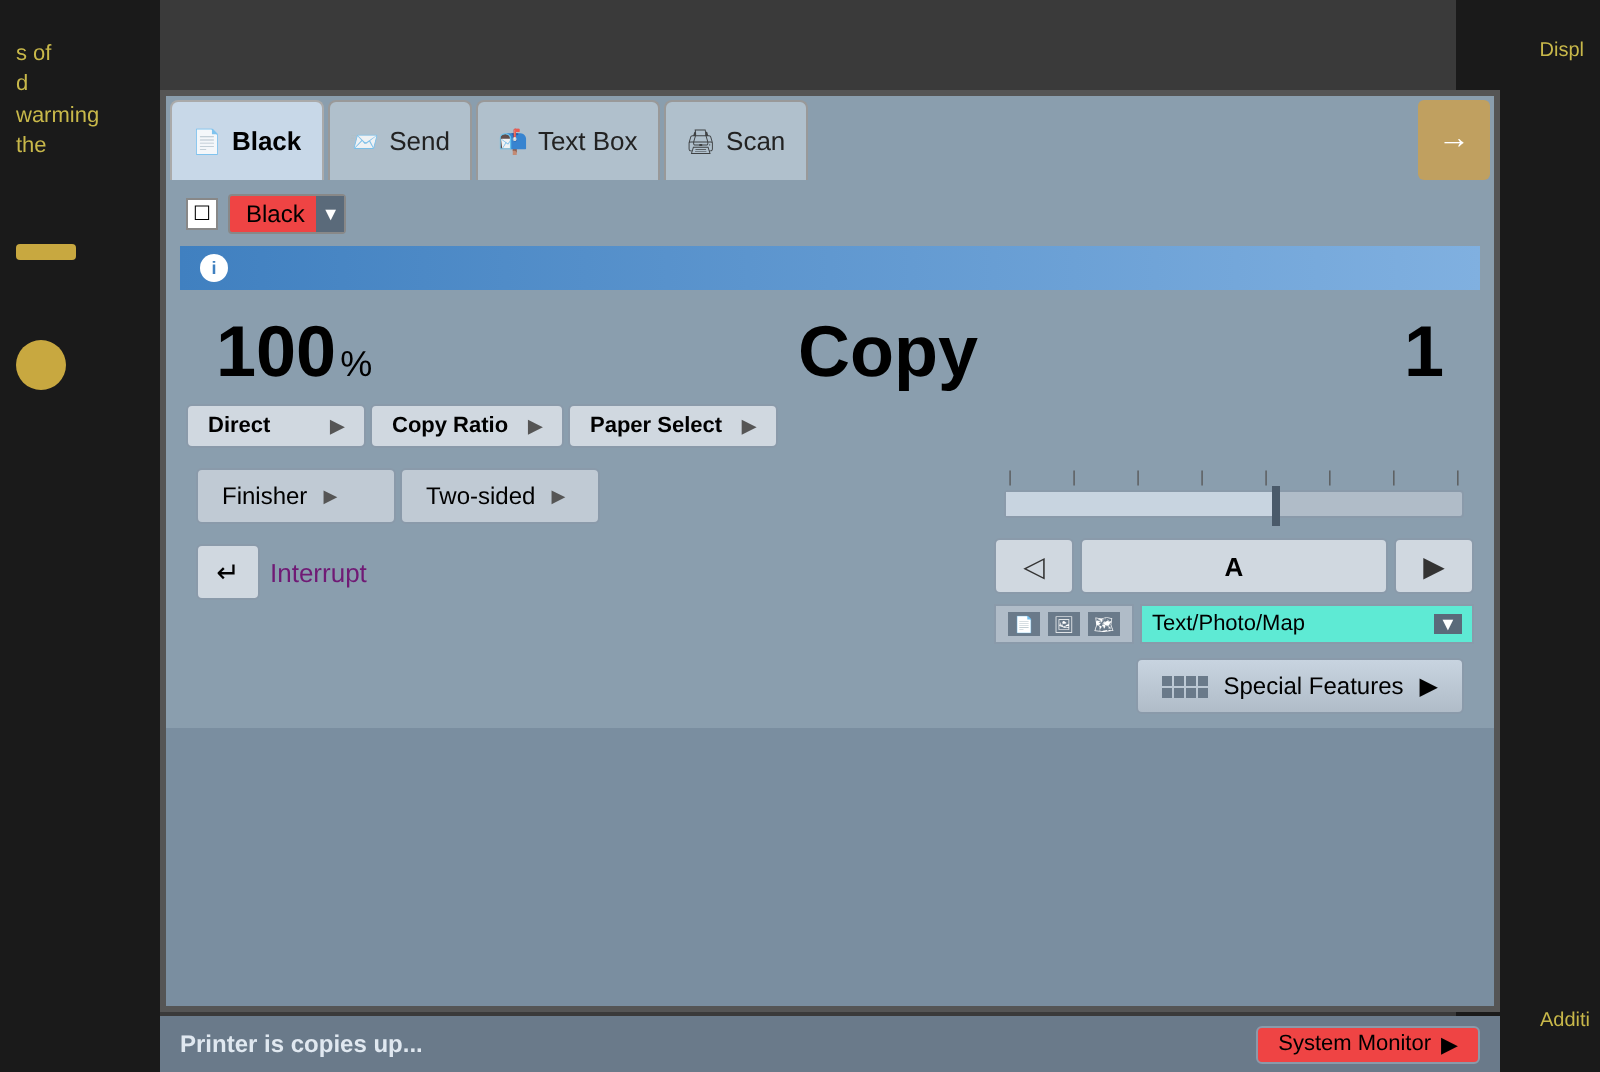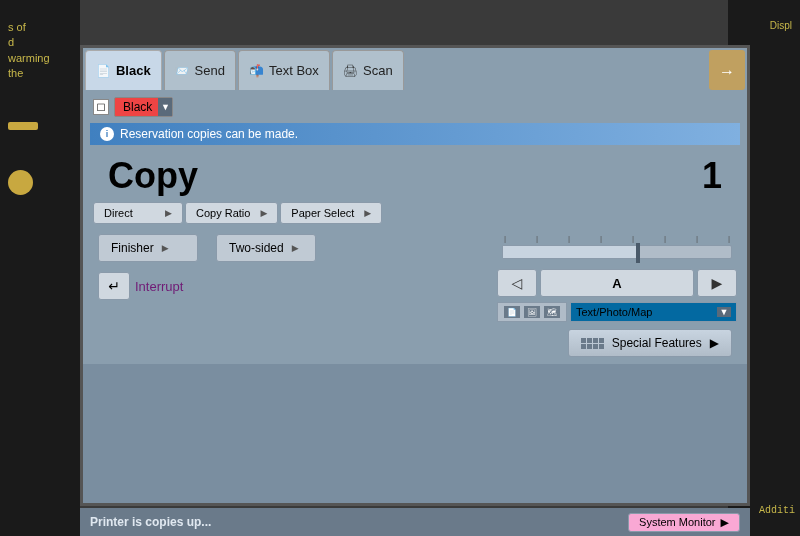--- a/index.html
+++ b/index.html
@@ -57,21 +57,20 @@
       color: #c8b84a;
       font-size: 10px;
       text-align: right;
       padding-right: 3px;
     }
 
     .right-label-bottom {
       color: #c8b84a;
       font-size: 10px;
       text-align: right;
-      font-family: Liberation Mono, monospace;
     }
 
     
     .screen {
       position: absolute;
       top: 45px;
       left: 80px;
       right: 50px;
       bottom: 30px;
       background: #7a8ea0;
@@ -226,20 +225,21 @@
     .value-unit {
       font-size: 18px;
       color: #000;
     }
 
     
     .func-row {
       display: flex;
       gap: 2px;
       padding: 0 5px 5px 5px;
+      font-weight: bold;
     }
 
     .func-btn {
       background: #d0d8e0;
       border: 1px solid #8a9aaa;
       border-radius: 3px;
       padding: 4px 10px;
       font-size: 11px;
       color: #000;
       display: flex;
@@ -356,21 +356,21 @@
     .photo-icon-box {
       width: 16px;
       height: 12px;
       background: #6a7a8a;
       display: flex;
       align-items: center;
       justify-content: center;
     }
 
     .photo-dropdown {
-      background: #0369a1;
+      background: #5eead4;
       border: 1px solid #8a9aaa;
       padding: 3px 5px;
       display: flex;
       align-items: center;
       gap: 21px;
       font-size: 11px;
       cursor: pointer;
       flex: 1;
     }
 
@@ -382,21 +382,21 @@
       display: flex;
       align-items: center;
       justify-content: center;
       font-size: 9px;
       margin-left: auto;
     }
 
     
     .bottom-func-row {
       display: flex;
-      gap: 18px;
+      gap: 2px;
       padding: 5px;
     }
 
     .finisher-btn {
       background: #c0cad4;
       border: 1px solid #8a9aaa;
       border-radius: 3px;
       padding: 6px 12px;
       font-size: 12px;
       display: flex;
@@ -470,21 +470,21 @@
       padding: 0 10px;
     }
 
     .status-text {
       color: #e0e8f0;
       font-size: 12px;
       font-weight: bold;
     }
 
     .system-monitor-btn {
-      background: #f9a8d4;
+      background: #ef4444;
       border: 1px solid #8a9aaa;
       border-radius: 3px;
       padding: 2px 10px;
       font-size: 11px;
       display: flex;
       align-items: center;
       gap: 5px;
       cursor: pointer;
     }
 
@@ -546,24 +546,27 @@
         <div class="color-select">
           <span>Black</span>
           <div class="color-select-arrow">
             <span>▼</span>
           </div>
         </div>
       </div>
 
       <div class="reservation-bar">
         <div class="reservation-icon">i</div>
-        <span>Reservation copies can be made.</span>
       </div>
 
       <div class="values-row">
+        <div style="display:flex; align-items:baseline; gap:2px;">
+          <span class="value-large">100</span>
+          <span class="value-unit">%</span>
+        </div>
         <span class="value-large">Copy</span>
         <span class="value-large">1</span>
       </div>
 
       <div class="func-row">
         <div class="func-btn">
           <span>Direct</span>
           <span class="func-btn-arrow">▶</span>
         </div>
         <div class="func-btn">

